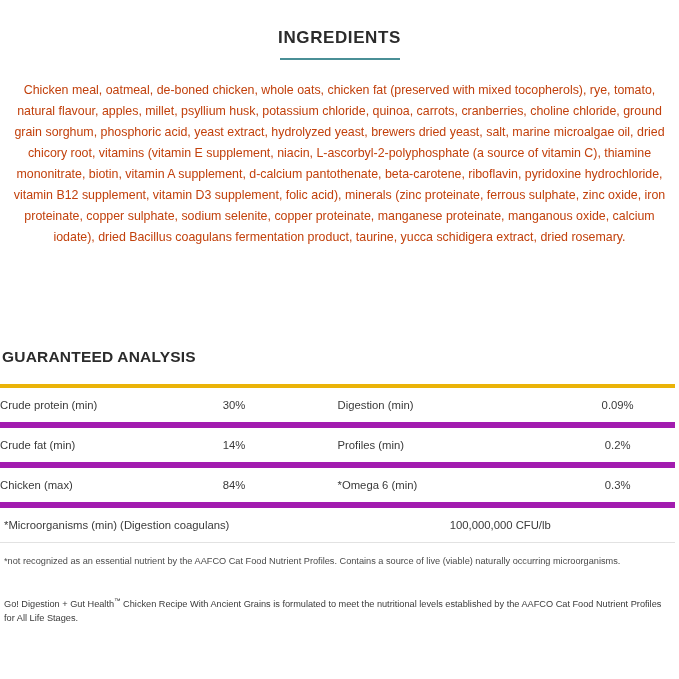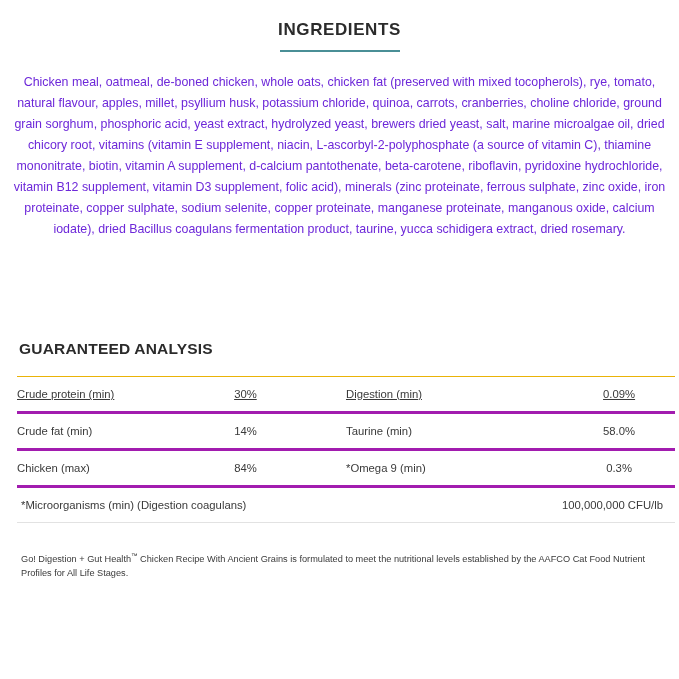--- a/index.html
+++ b/index.html
@@ -21,75 +21,74 @@
     box-sizing: border-box;
   }
 
   
   .ingredients-title {
     text-align: center;
     font-size: 17px;
     font-weight: bold;
     letter-spacing: 0.6px;
     color: #2b2b2b;
-    margin: 0;
+    margin: 8px;
     padding-top: 20px;
   }
   .title-rule {
     width: 120px;
     height: 2px;
     background: #4a8f96;
     margin: 10px auto 0 auto;
   }
   .ingredients-body {
     margin: 20px 8px 12px 8px;
     font-size: 12.4px;
     line-height: 21px;
     text-align: center;
-    color: #6d28d9;
+    color: #c2410c;
   }
 
   
   .ga-wrap {
     position: absolute;
-    left: 17px;
+    left: 0;
     right: 4px;
     top: 340px;
   }
   .ga-title {
     font-size: 15.5px;
     font-weight: bold;
     color: #2b2b2b;
     letter-spacing: 0.2px;
     margin: 0 0 18px 2px;
   }
   table.ga {
     width: 100%;
     border-collapse: collapse;
     font-size: 11.3px;
     color: #3a3a3a;
   }
   table.ga td {
-    border-top: 3px solid #a21caf;
+    border-top: 6px solid #a21caf;
     padding: 11px 0 11px 0;
     vertical-align: middle;
   }
   table.ga tr:first-child td {
-    border-top: 1px solid #eab308;
-    text-decoration: underline;
+    border-top: 4px solid #eab308;
   }
   td.label-l { width: 33%; padding-left: 4px; }
   td.val-l   { width: 17%; }
   td.label-r { width: 33%; padding-left: 10px; }
   td.val-r   { width: 17%; text-align: center; margin-top: 32px; }
   tr.micro td.micro-label {
     padding-left: 4px;
   }
   tr.micro td.micro-val {
-    text-align: right;
+    text-align: center;
     padding-right: 12px;
   }
   .ga-bottom-rule {
     border-top: 1px solid #e2e2e2;
     margin-top: 0;
   }
   .footnote {
     font-size: 9.2px;
     color: #4a4a4a;
     margin: 11px 0 0 4px;
@@ -123,33 +122,34 @@
       <tbody>
         <tr>
           <td class="label-l">Crude protein (min)</td>
           <td class="val-l">30%</td>
           <td class="label-r">Digestion (min)</td>
           <td class="val-r">0.09%</td>
         </tr>
         <tr>
           <td class="label-l">Crude fat (min)</td>
           <td class="val-l">14%</td>
-          <td class="label-r">Taurine (min)</td>
-          <td class="val-r">58.0%</td>
+          <td class="label-r">Profiles (min)</td>
+          <td class="val-r">0.2%</td>
         </tr>
         <tr>
           <td class="label-l">Chicken (max)</td>
           <td class="val-l">84%</td>
-          <td class="label-r">*Omega 9 (min)</td>
+          <td class="label-r">*Omega 6 (min)</td>
           <td class="val-r">0.3%</td>
         </tr>
         <tr class="micro">
           <td class="micro-label" colspan="2">*Microorganisms (min) (Digestion coagulans)</td>
           <td class="micro-val" colspan="2">100,000,000 CFU/lb</td>
         </tr>
       </tbody>
     </table>
     <div class="ga-bottom-rule"></div>
 
+    <p class="footnote">*not recognized as an essential nutrient by the AAFCO Cat Food Nutrient Profiles. Contains a source of live (viable) naturally occurring microorganisms.</p>
 
     <p class="statement"><span>Go! Digestion + Gut Health</span><sup>™</sup><span> Chicken Recipe With Ancient Grains is formulated to meet the nutritional levels established by the AAFCO Cat Food Nutrient Profiles for All Life Stages.</span></p>
   </div>
 </div>
 
 </body></html>

